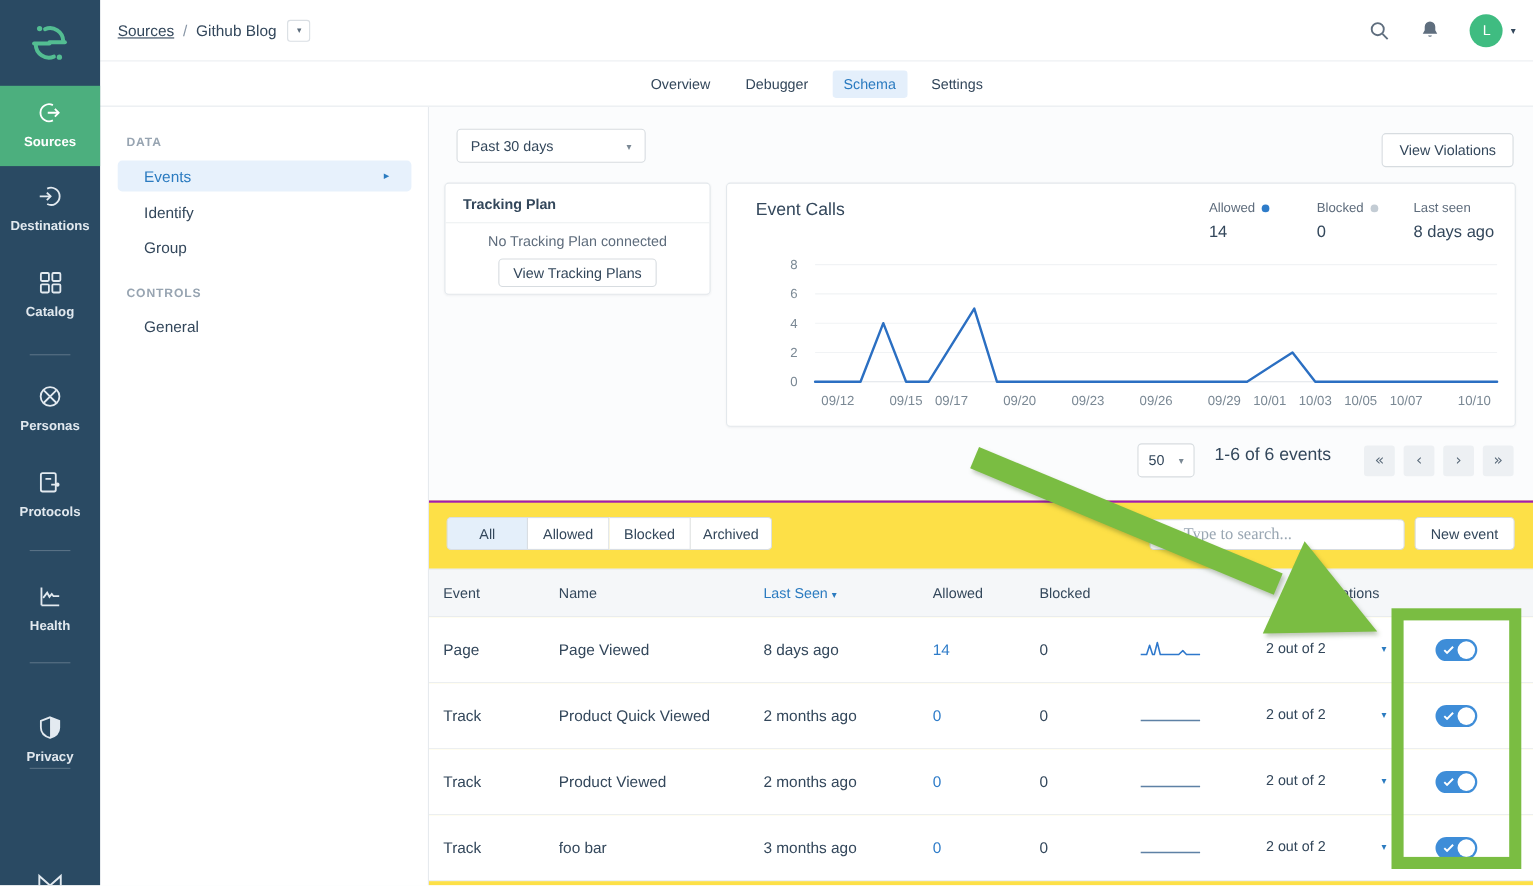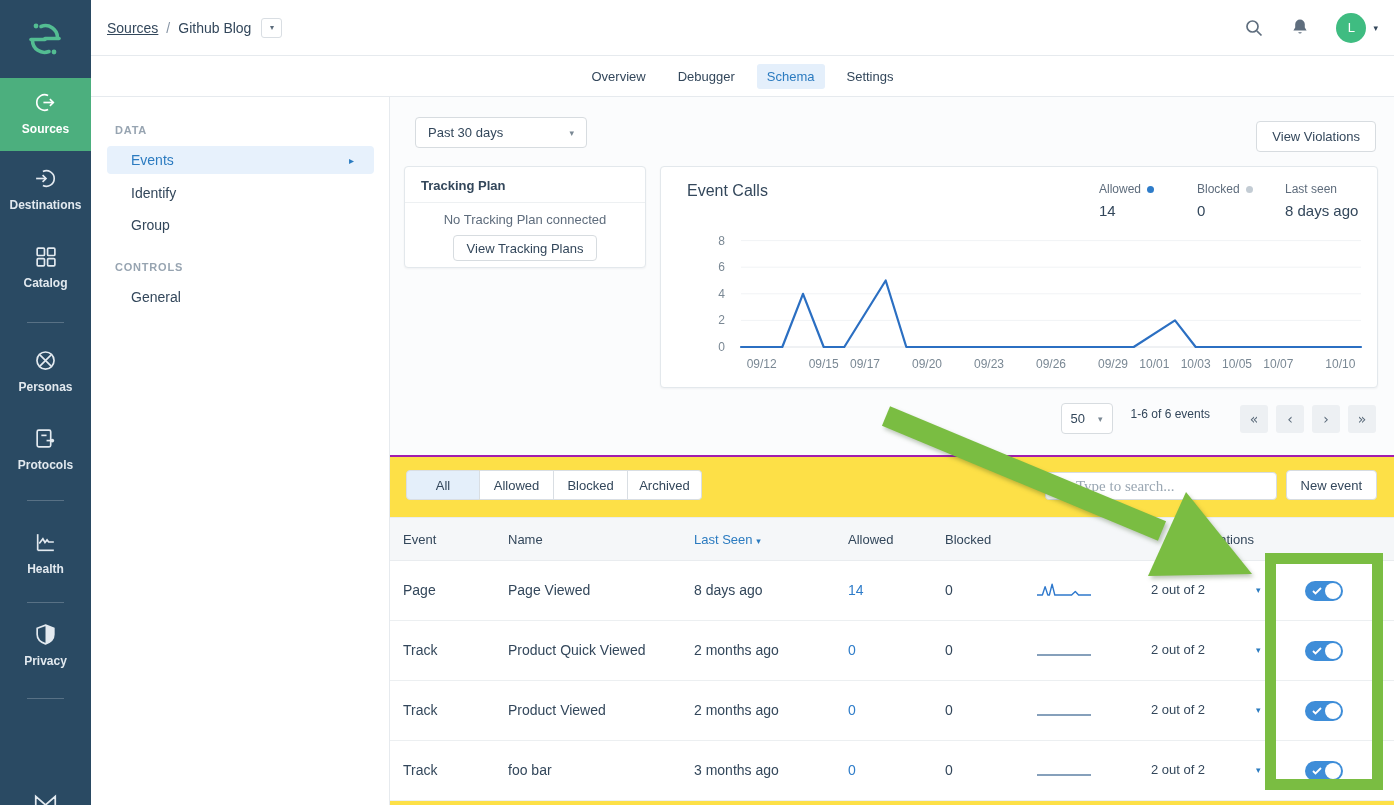--- a/index.html
+++ b/index.html
@@ -66,21 +66,21 @@
   .chart-title{position:absolute;left:26px;top:15px;font-size:16px;color:var(--text-dark)}
   .legend-item{position:absolute;top:15px}
   .legend-label{font-size:12px;color:var(--text-muted);display:flex;align-items:center;gap:6px}
   .legend-dot{width:7px;height:7px;border-radius:50%}
   .legend-value{font-size:15px;color:var(--text-dark);margin-top:6px}
   .chart-svg{position:absolute;left:0;top:60px}
   .chart-tick{font-size:12px;fill:#7A8894;font-family:"Liberation Sans",sans-serif}
 
   .pagination{position:absolute;top:306px;right:18px;display:flex;align-items:center}
   .page-size{width:52px;height:31px;padding:0 9px}
-  .page-range{font-size:12px;color:var(--text-dark);margin:0 22px 9px 18px}
+  .page-range{font-size:16px;color:var(--text-dark);margin:0 22px 9px 18px}
   .pg-btn{width:28px;height:28px;border-radius:3px;background:#EDF0F3;border:none;color:#5B6B7B;font-size:14px;display:flex;align-items:center;justify-content:center;cursor:pointer;margin-left:8px;font-family:"DejaVu Sans",sans-serif}
 
   .table-zone{position:absolute;left:0;right:0;top:358px;bottom:0;background:#fde047;border-top:2px solid #a21caf}
   .seg-group{position:absolute;left:16px;top:13px;height:30px;display:flex}
   .seg-btn{width:74px;height:30px;background:#fff;border:1px solid #D9DEE3;border-left:none;font-size:13px;color:var(--text-dark);display:flex;align-items:center;justify-content:center;cursor:pointer}
   .seg-btn:first-child{border-left:1px solid #D9DEE3;border-radius:4px 0 0 4px}
   .seg-btn:last-child{border-radius:0 4px 4px 0}
   .seg-btn.selected{background:#E4EFFA}
   .search-box{position:absolute;left:655px;top:15px;width:232px;height:28px;border:1px solid #D7DCE0;border-radius:4px;background:#fff}
   .search-box input{position:absolute;left:30px;top:0;height:26px;width:195px;border:none;outline:none;font-size:15px;color:var(--text-dark);font-family:Liberation Serif, serif}
@@ -178,21 +178,21 @@
       <svg class="s-icon" viewBox="0 0 24 24" fill="none" stroke="currentColor" stroke-width="1.6">
         <path d="M4.5 4v15.5"></path>
           <path d="M4.5 19.5H20"></path>
           <polyline points="6,13 9.5,8.5 11.5,12 13.5,9.5 15,11.5 20,11.5"></polyline>
       </svg>
       <div class="s-label">Health</div>
     </div>
 
     <div class="side-div" style="top:602px"></div>
 
-    <div class="side-item" style="top:610px">
+    <div class="side-item" style="top:637px">
       <svg class="s-icon" viewBox="0 0 24 24" fill="none" stroke="currentColor" stroke-width="1.6">
         <path d="M12 3l8 3v6c0 5-3.5 7.5-8 9-4.5-1.5-8-4-8-9V6z"></path>
         <path d="M12 3l8 3v6c0 5-3.5 7.5-8 9z" fill="currentColor" stroke="none"></path>
       </svg>
       <div class="s-label">Privacy</div>
     </div>
 
     <div class="side-div" style="top:698px"></div>
 
     <svg class="side-partial" viewBox="0 0 24 24" fill="none" stroke="currentColor" stroke-width="1.6">

